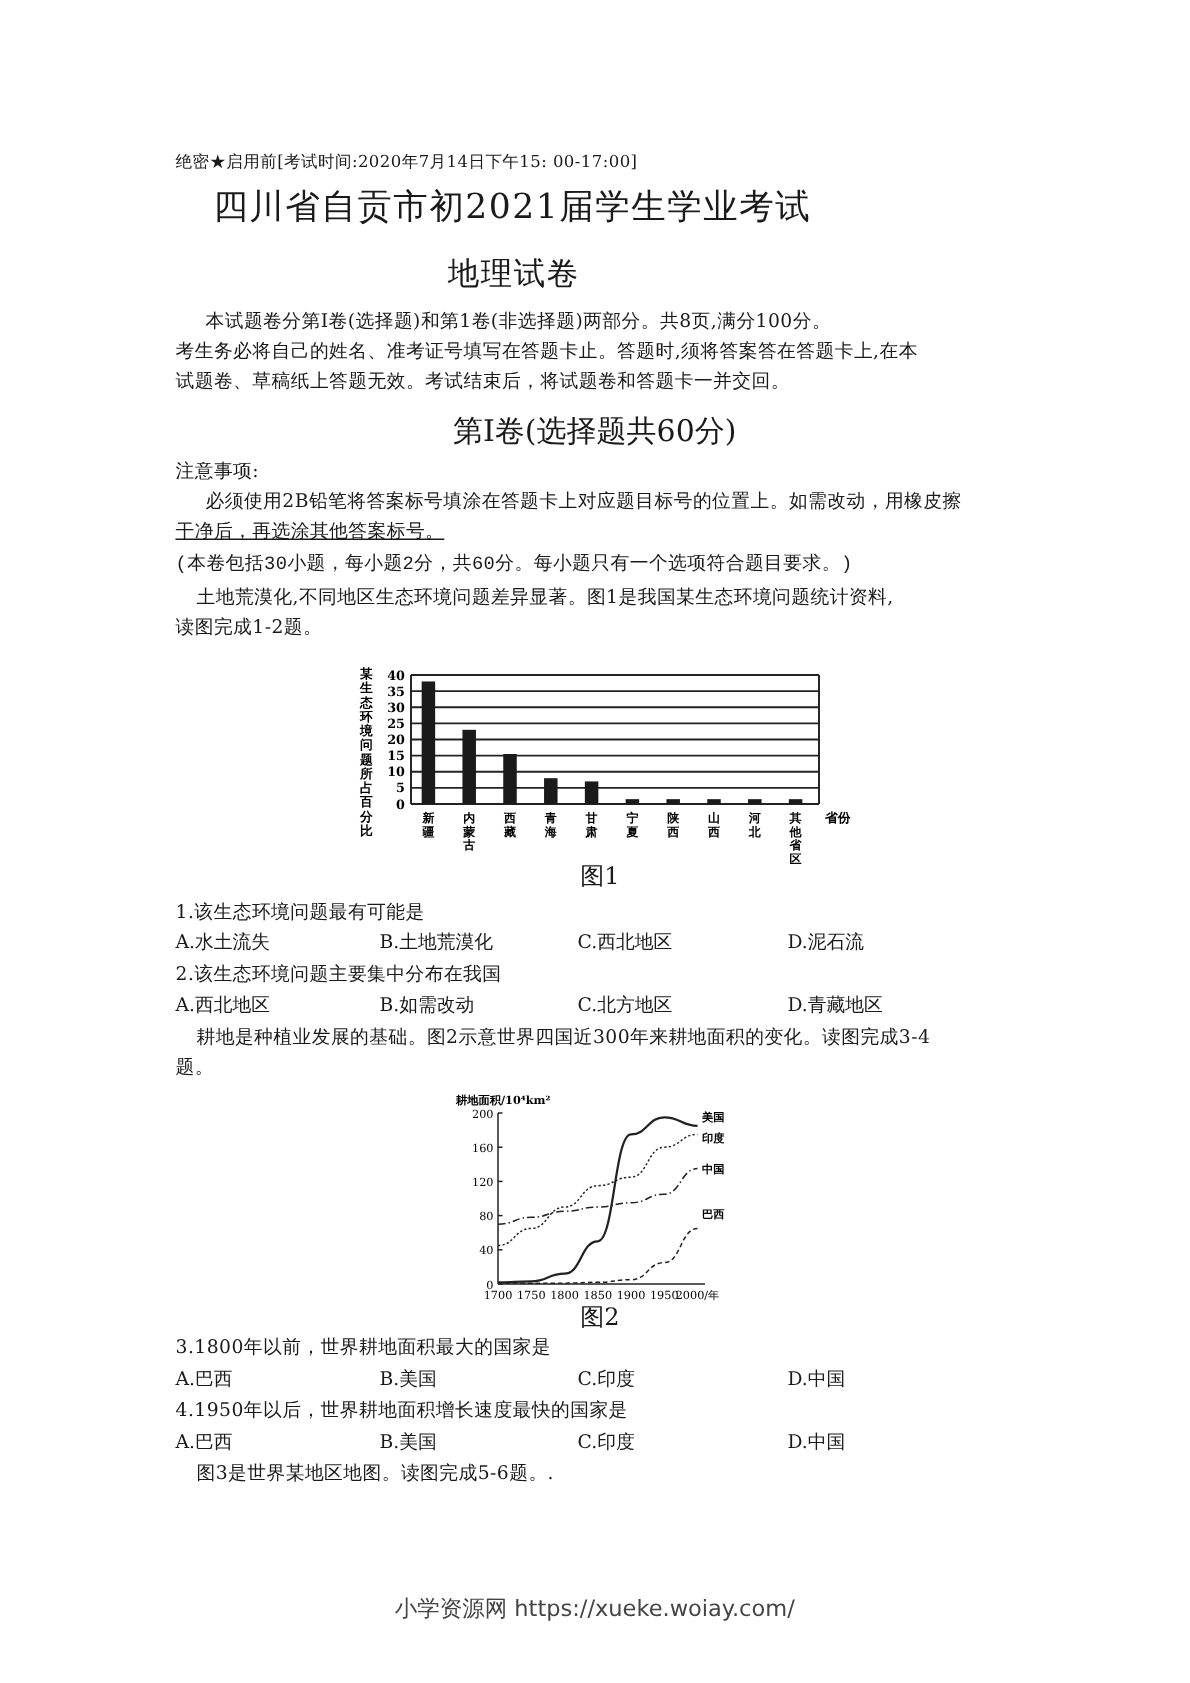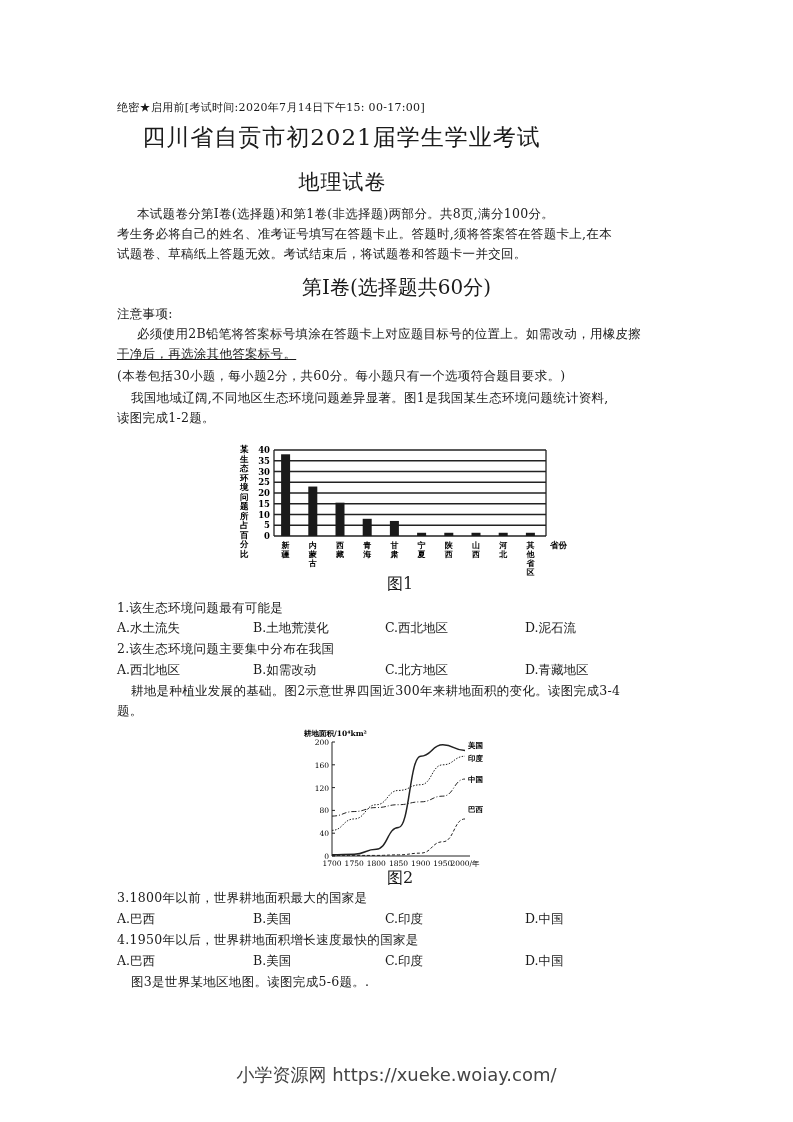--- a/index.html
+++ b/index.html
@@ -11,41 +11,41 @@
   .subtitle { position: absolute; left: 0; width: 659px; text-align: center; font-size: 21px; top: 168px; letter-spacing: 1px; margin-left: 13px; }
   .section-title { position: absolute; left: 0; width: 793px; text-align: center; font-size: 20px; top: 274px; }
   .indent { padding-left: 8px; margin-left: 12px; }
   .indent2 { padding-left: 14px; }
   .opts { position: absolute; left: 117px; font-size: 12.5px; line-height: 20px; width: 560px; }
   .opt { position: absolute; white-space: nowrap; }
   .opt.a { left: 0; } .opt.b { left: 136px; } .opt.c { left: 268px; } .opt.d { left: 408px; }
   .fig { position: absolute; }
   .fig-caption { position: absolute; font-size: 16px; text-align: center; }
   .footer { position: absolute; top: 1063px; left: 0; width: 793px; text-align: center;
-            font-family: "DejaVu Sans", "Liberation Sans", sans-serif; font-size: 18px; color: #444; }
+            font-family: "DejaVu Sans", "Liberation Sans", sans-serif; font-size: 15px; color: #444; }
   svg text { font-family: "DejaVu Serif", "Liberation Serif", serif; }
 </style>
 </head>
 <body>
 
 <div class="line top-note">绝密★启用前[考试时间:2020年7月14日下午15: 00-17:00]</div>
 <div class="title">四川省自贡市初2021届学生学业考试</div>
 <div class="subtitle">地理试卷</div>
 
 <div class="line indent" style="top:204px;">本试题卷分第Ⅰ卷(选择题)和第1卷(非选择题)两部分。共8页,满分100分。</div>
 <div class="line" style="top:224px;">考生务必将自己的姓名、准考证号填写在答题卡止。答题时,须将答案答在答题卡上,在本</div>
 <div class="line" style="top:244px;">试题卷、草稿纸上答题无效。考试结束后，将试题卷和答题卡一并交回。</div>
 
 <div class="section-title">第Ⅰ卷(选择题共60分)</div>
 
 <div class="line" style="top:304px;">注意事项:</div>
 <div class="line indent" style="top:324px;">必须使用2B铅笔将答案标号填涂在答题卡上对应题目标号的位置上。如需改动，用橡皮擦</div>
 <div class="line" style="top:344px;text-decoration:underline;">干净后，再选涂其他答案标号。</div>
-<div class="line" style="top:366px;">(本卷包括30小题，每小题2分，共60分。每小题只有一个选项符合题目要求。)</div>
-<div class="line indent2" style="top:388px;">我国地域辽阔,不同地区生态环境问题差异显著。图1是我国某生态环境问题统计资料,</div>
+<div class="line" style="top:366px;font-family:Liberation Mono, monospace;">(本卷包括30小题，每小题2分，共60分。每小题只有一个选项符合题目要求。)</div>
+<div class="line indent2" style="top:388px;">土地荒漠化,不同地区生态环境问题差异显著。图1是我国某生态环境问题统计资料,</div>
 <div class="line" style="top:408px;">读图完成1-2题。</div>
 
 <div class="fig" style="left:232px; top:438px; width:336px; height:150px;">
   <svg id="chart1" width="336" height="150">
       <text x="8" y="14" font-size="8.5" font-weight="bold">某</text>
       <text x="8" y="23.5" font-size="8.5" font-weight="bold">生</text>
       <text x="8" y="33" font-size="8.5" font-weight="bold">态</text>
       <text x="8" y="42.5" font-size="8.5" font-weight="bold">环</text>
       <text x="8" y="52" font-size="8.5" font-weight="bold">境</text>
       <text x="8" y="61.5" font-size="8.5" font-weight="bold">问</text>

